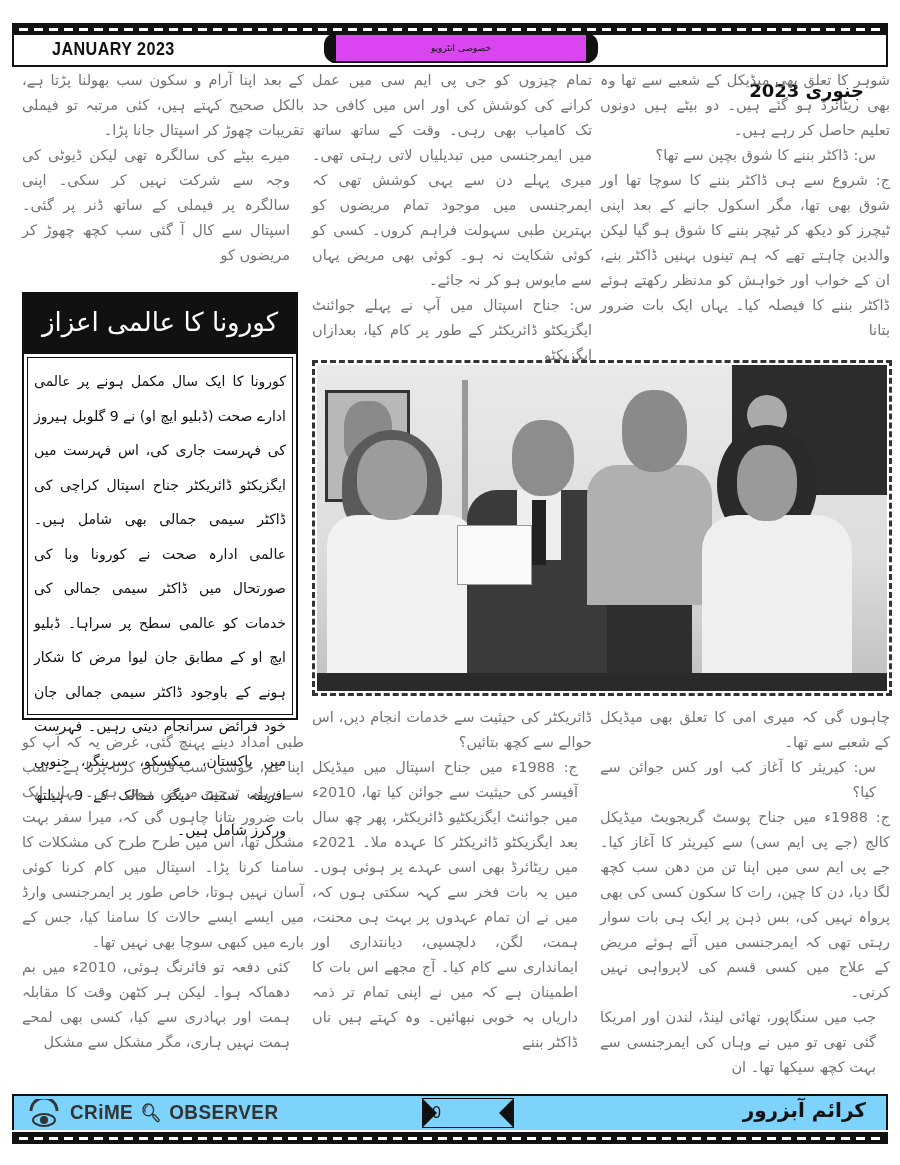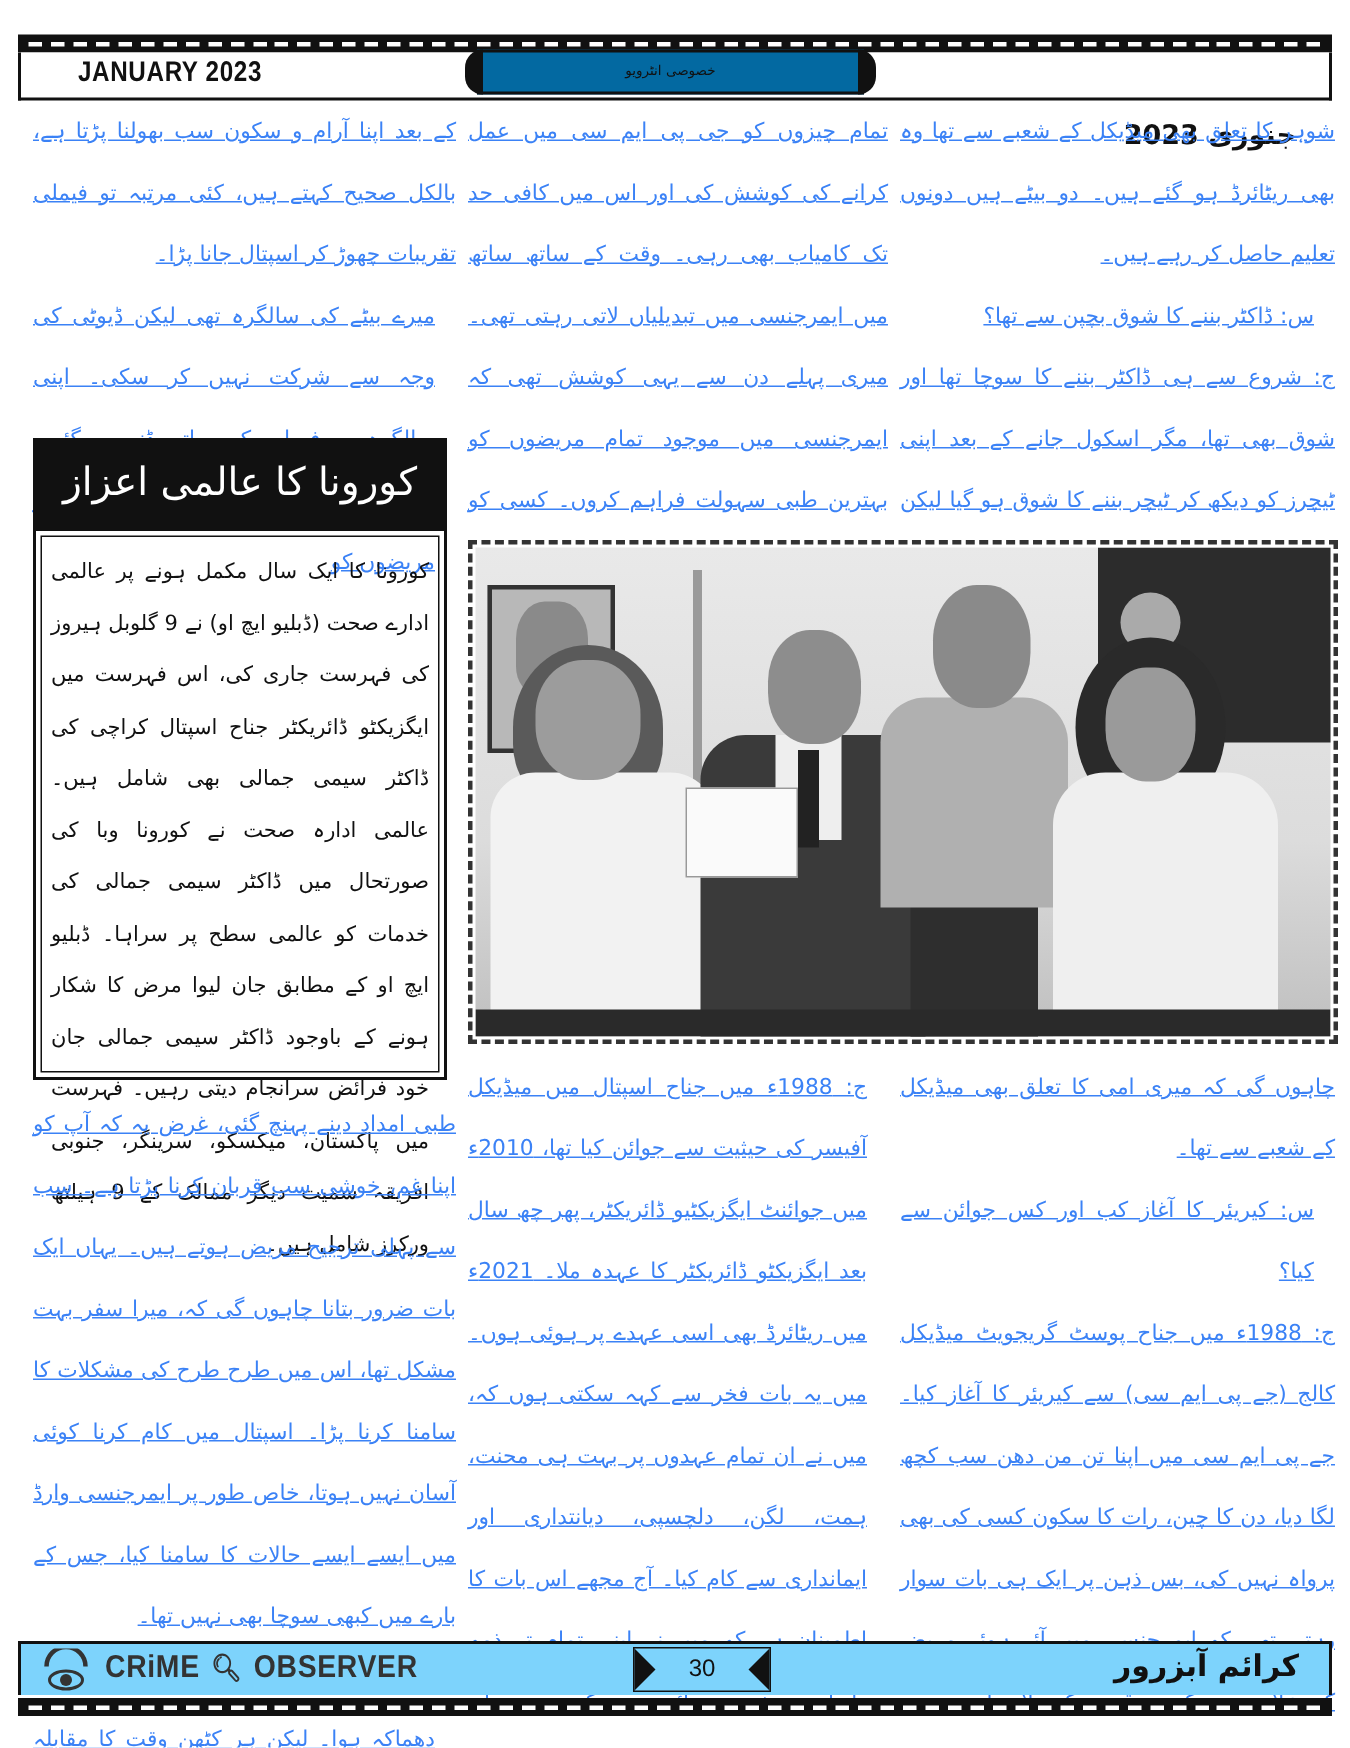--- a/index.html
+++ b/index.html
@@ -22,34 +22,34 @@
   }
   .hdr-date-en {
     position: absolute; left: 38px; top: 3px; font-family: "Liberation Sans", sans-serif;
     font-weight: bold; font-size: 19px; letter-spacing: 0.5px; transform: scaleX(0.85); transform-origin: left;
   }
   .hdr-date-ur {
     position: absolute; right: 22px; top: 3px; font-family: "DejaVu Sans", sans-serif;
     font-weight: bold; font-size: 18px; direction: rtl; margin-top: 42px;
   }
   .hdr-center {
-    position: absolute; left: 304px; top: -2px; width: 258px; height: 30px;
-    border-top: 2px solid #111; border-bottom: 2px solid #111; background: #0369a1;
+    position: absolute; left: 318px; top: -2px; width: 258px; height: 30px;
+    border-top: 2px solid #111; border-bottom: 2px solid #111; background: #d946ef;
   }
   .hdr-center::before, .hdr-center::after {
     content: ""; position: absolute; top: -2px; width: 12px; height: 30px; background: #111;
   }
   .hdr-center::before { left: -8px; border-radius: 12px 0 0 12px; }
   .hdr-center::after { right: -8px; border-radius: 0 12px 12px 0; }
   .hdr-center-text { display: block; text-align: center; font-size: 9px; line-height: 26px; direction: rtl; }
 
   
   .col {
     position: absolute; direction: rtl; text-align: justify; text-align-last: right;
-    font-family: "DejaVu Sans", sans-serif; font-size: 14.5px; line-height: 41px; color: #3b82f6; text-decoration: underline;
+    font-family: "DejaVu Sans", sans-serif; font-size: 14.5px; line-height: 25px; color: #737373;
   }
   .col p { margin: 0; }
   .col p.q { font-weight: normal; }
   .col p.indent { padding-right: 14px; }
 
   #col-right-top { left: 600px; top: 68px; width: 290px; }
   #col-mid-top   { left: 312px; top: 68px; width: 280px; }
   #col-left-top  { left: 22px;  top: 68px; width: 282px; }
 
   #col-right-bot { left: 600px; top: 705px; width: 290px; }
@@ -120,21 +120,21 @@
     border: 1px solid #111;
   }
   .page-num-box::before {
     content:""; position:absolute; left: 0; top: 0; width: 0; height: 0;
     border-top: 14px solid transparent; border-bottom: 14px solid transparent; border-left: 14px solid #111;
   }
   .page-num-box::after {
     content:""; position:absolute; right: 0; top: 0; width: 0; height: 0;
     border-top: 14px solid transparent; border-bottom: 14px solid transparent; border-right: 14px solid #111;
   }
-  .page-num { display:block; text-align:center; font-family: "Liberation Sans", sans-serif; font-size: 16px; line-height: 28px; }
+  .page-num { display:block; text-align:left; font-family: "Liberation Sans", sans-serif; font-size: 16px; line-height: 28px; }
   .footer-ur {
     position: absolute; right: 20px; top: 2px; font-size: 20px; font-weight: bold; direction: rtl;
   }
 </style>
 </head>
 <body>
 
 <div class="strip" id="top-strip">
     <span></span>
     <span></span>
@@ -257,20 +257,21 @@
 </div>
 
 <div class="col" id="col-right-bot">
   <p>چاہوں گی کہ میری امی کا تعلق بھی میڈیکل کے شعبے سے تھا۔</p>
   <p class="q indent">س: کیریئر کا آغاز کب اور کس جوائن سے کیا؟</p>
   <p>ج: 1988ء میں جناح پوسٹ گریجویٹ میڈیکل کالج (جے پی ایم سی) سے کیریئر کا آغاز کیا۔ جے پی ایم سی میں اپنا تن من دھن سب کچھ لگا دیا، دن کا چین، رات کا سکون کسی کی بھی پرواہ نہیں کی، بس ذہن پر ایک ہی بات سوار رہتی تھی کہ ایمرجنسی میں آئے ہوئے مریض کے علاج میں کسی قسم کی لاپرواہی نہیں کرنی۔</p>
   <p class="indent">جب میں سنگاپور، تھائی لینڈ، لندن اور امریکا گئی تھی تو میں نے وہاں کی ایمرجنسی سے بہت کچھ سیکھا تھا۔ ان</p>
 </div>
 
 <div class="col" id="col-mid-bot">
+  <p>ڈائریکٹر کی حیثیت سے خدمات انجام دیں، اس حوالے سے کچھ بتائیں؟</p>
   <p class="indent">ج: 1988ء میں جناح اسپتال میں میڈیکل آفیسر کی حیثیت سے جوائن کیا تھا، 2010ء میں جوائنٹ ایگزیکٹیو ڈائریکٹر، پھر چھ سال بعد ایگزیکٹو ڈائریکٹر کا عہدہ ملا۔ 2021ء میں ریٹائرڈ بھی اسی عہدے پر ہوئی ہوں۔ میں یہ بات فخر سے کہہ سکتی ہوں کہ، میں نے ان تمام عہدوں پر بہت ہی محنت، ہمت، لگن، دلچسپی، دیانتداری اور ایمانداری سے کام کیا۔ آج مجھے اس بات کا اطمینان ہے کہ میں نے اپنی تمام تر ذمہ داریاں بہ خوبی نبھائیں۔ وہ کہتے ہیں ناں ڈاکٹر بننے</p>
 </div>
 
 <div class="col" id="col-left-bot">
   <p>طبی امداد دینے پہنچ گئی، غرض یہ کہ آپ کو اپنا غم، خوشی سب قربان کرنا پڑتا ہے۔ سب سے پہلی ترجیح مریض ہوتے ہیں۔ یہاں ایک بات ضرور بتانا چاہوں گی کہ، میرا سفر بہت مشکل تھا، اس میں طرح طرح کی مشکلات کا سامنا کرنا پڑا۔ اسپتال میں کام کرنا کوئی آسان نہیں ہوتا، خاص طور پر ایمرجنسی وارڈ میں ایسے ایسے حالات کا سامنا کیا، جس کے بارے میں کبھی سوچا بھی نہیں تھا۔</p>
   <p class="indent">کئی دفعہ تو فائرنگ ہوئی، 2010ء میں بم دھماکہ ہوا۔ لیکن ہر کٹھن وقت کا مقابلہ ہمت اور بہادری سے کیا، کسی بھی لمحے ہمت نہیں ہاری، مگر مشکل سے مشکل</p>
 </div>
 
 <div class="footer">
   <div class="logo-badge" title="CRIME OBSERVER">

